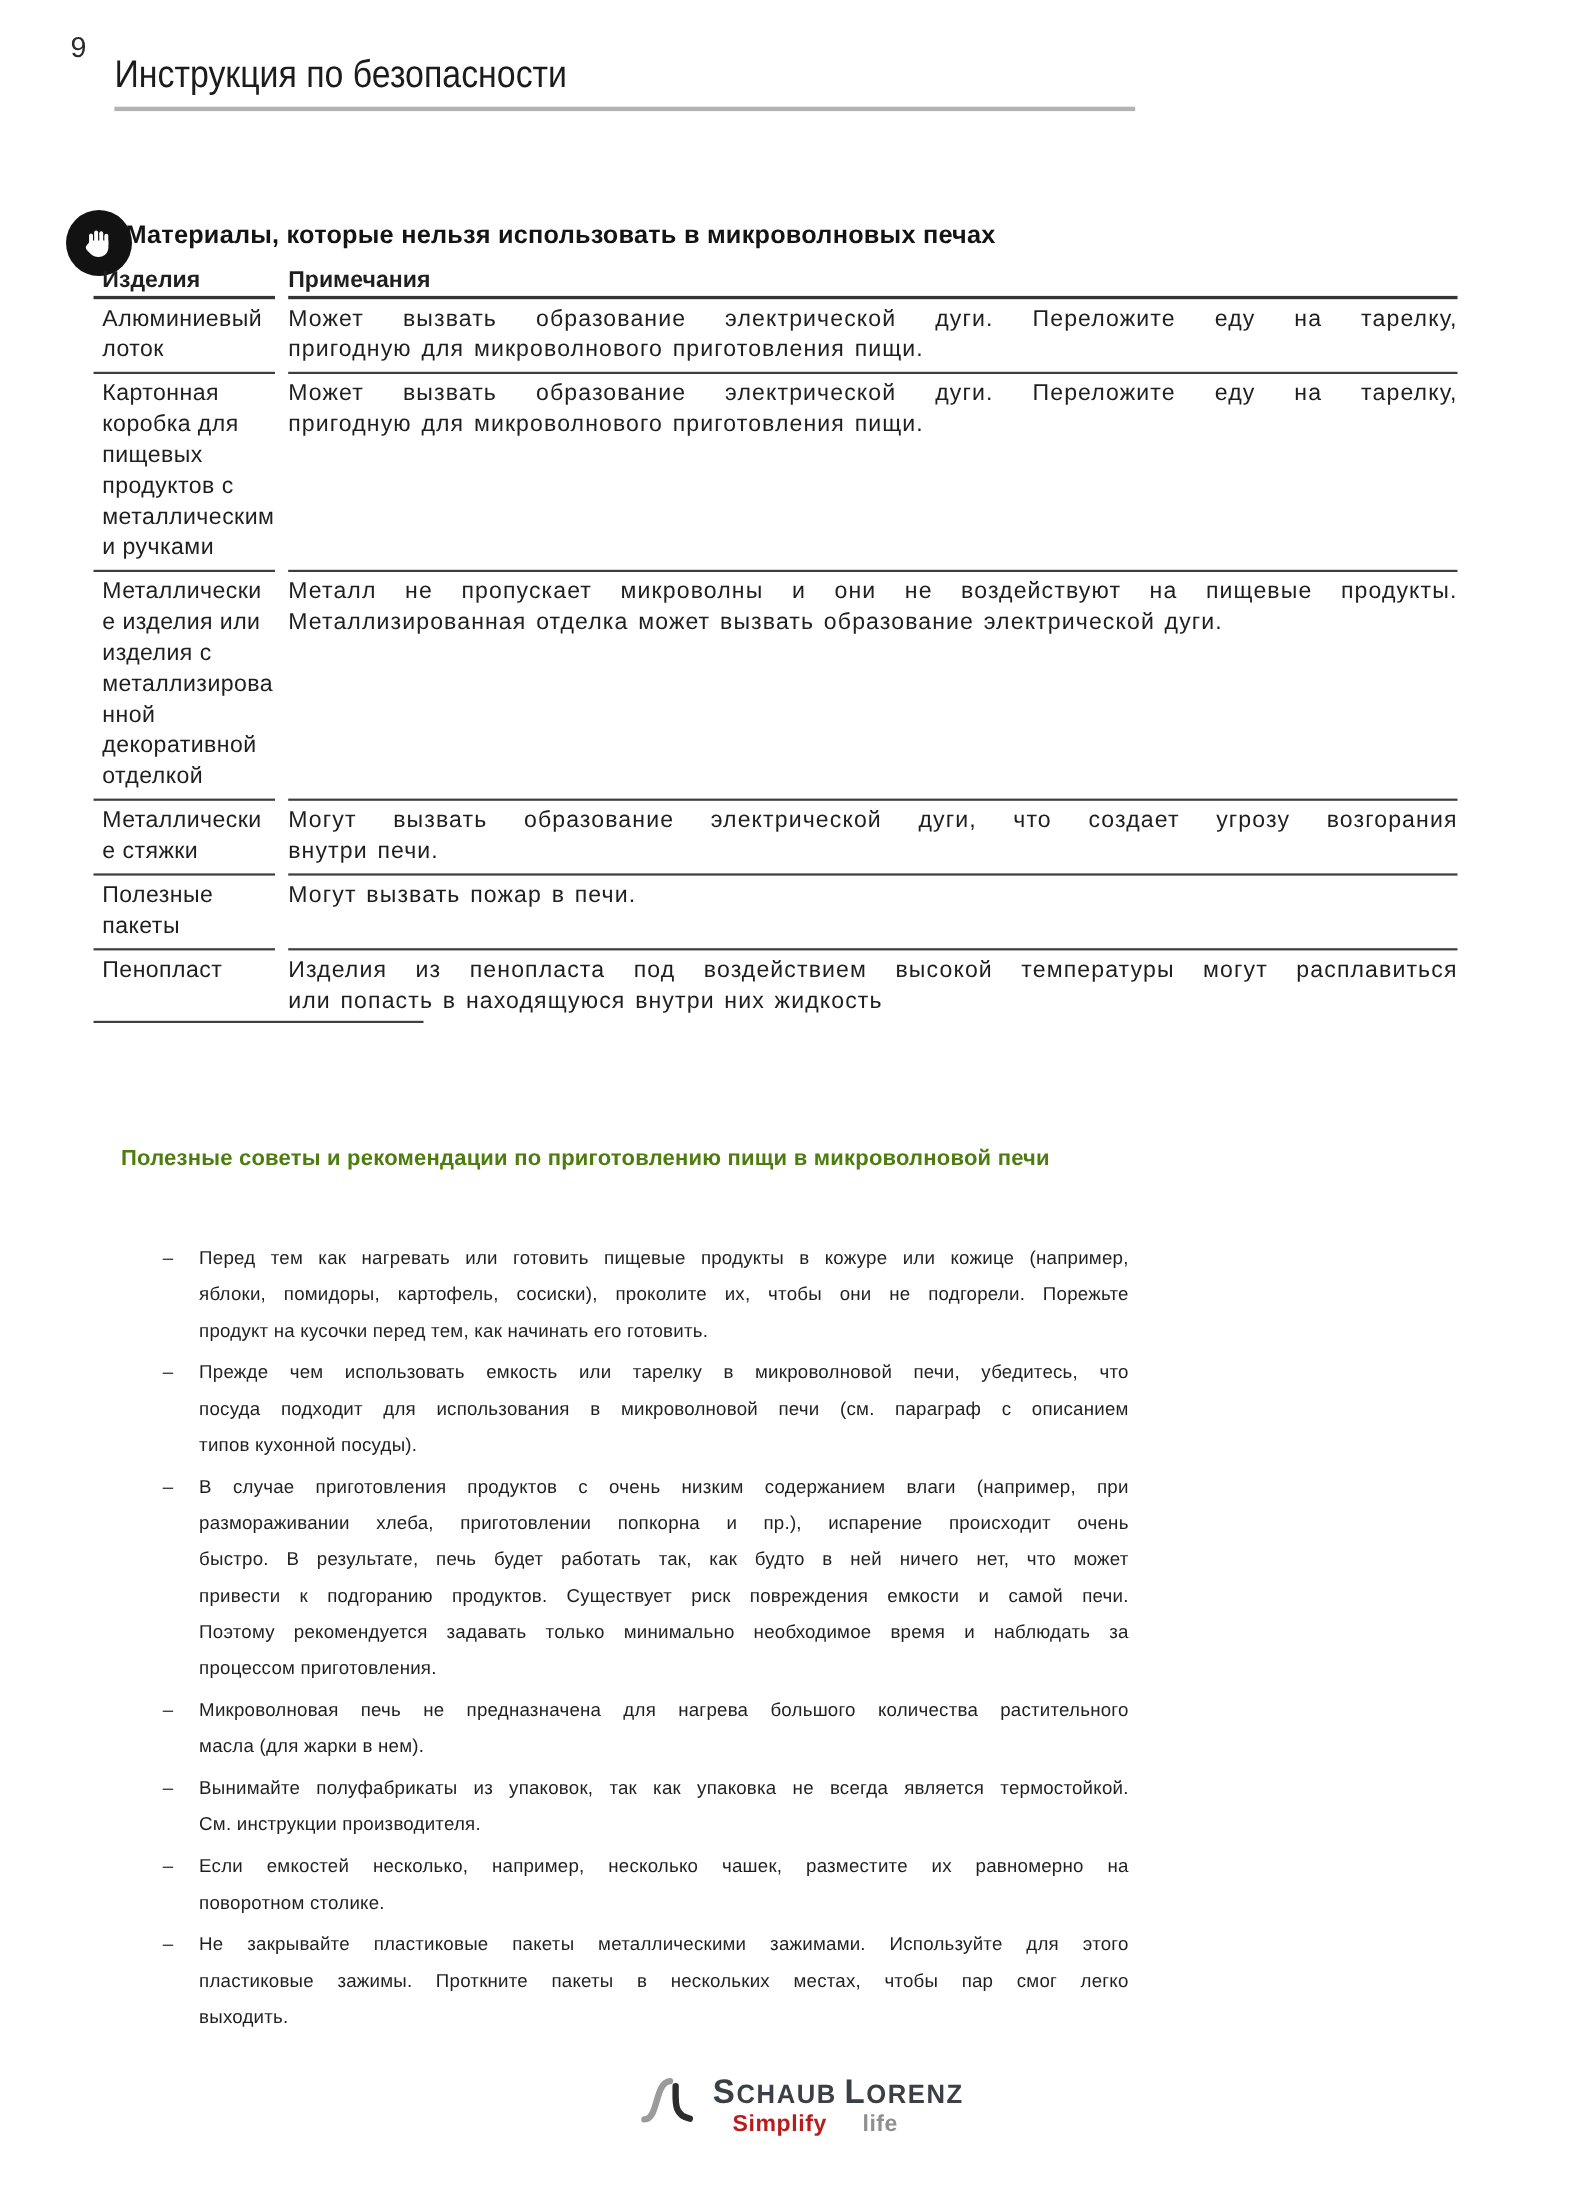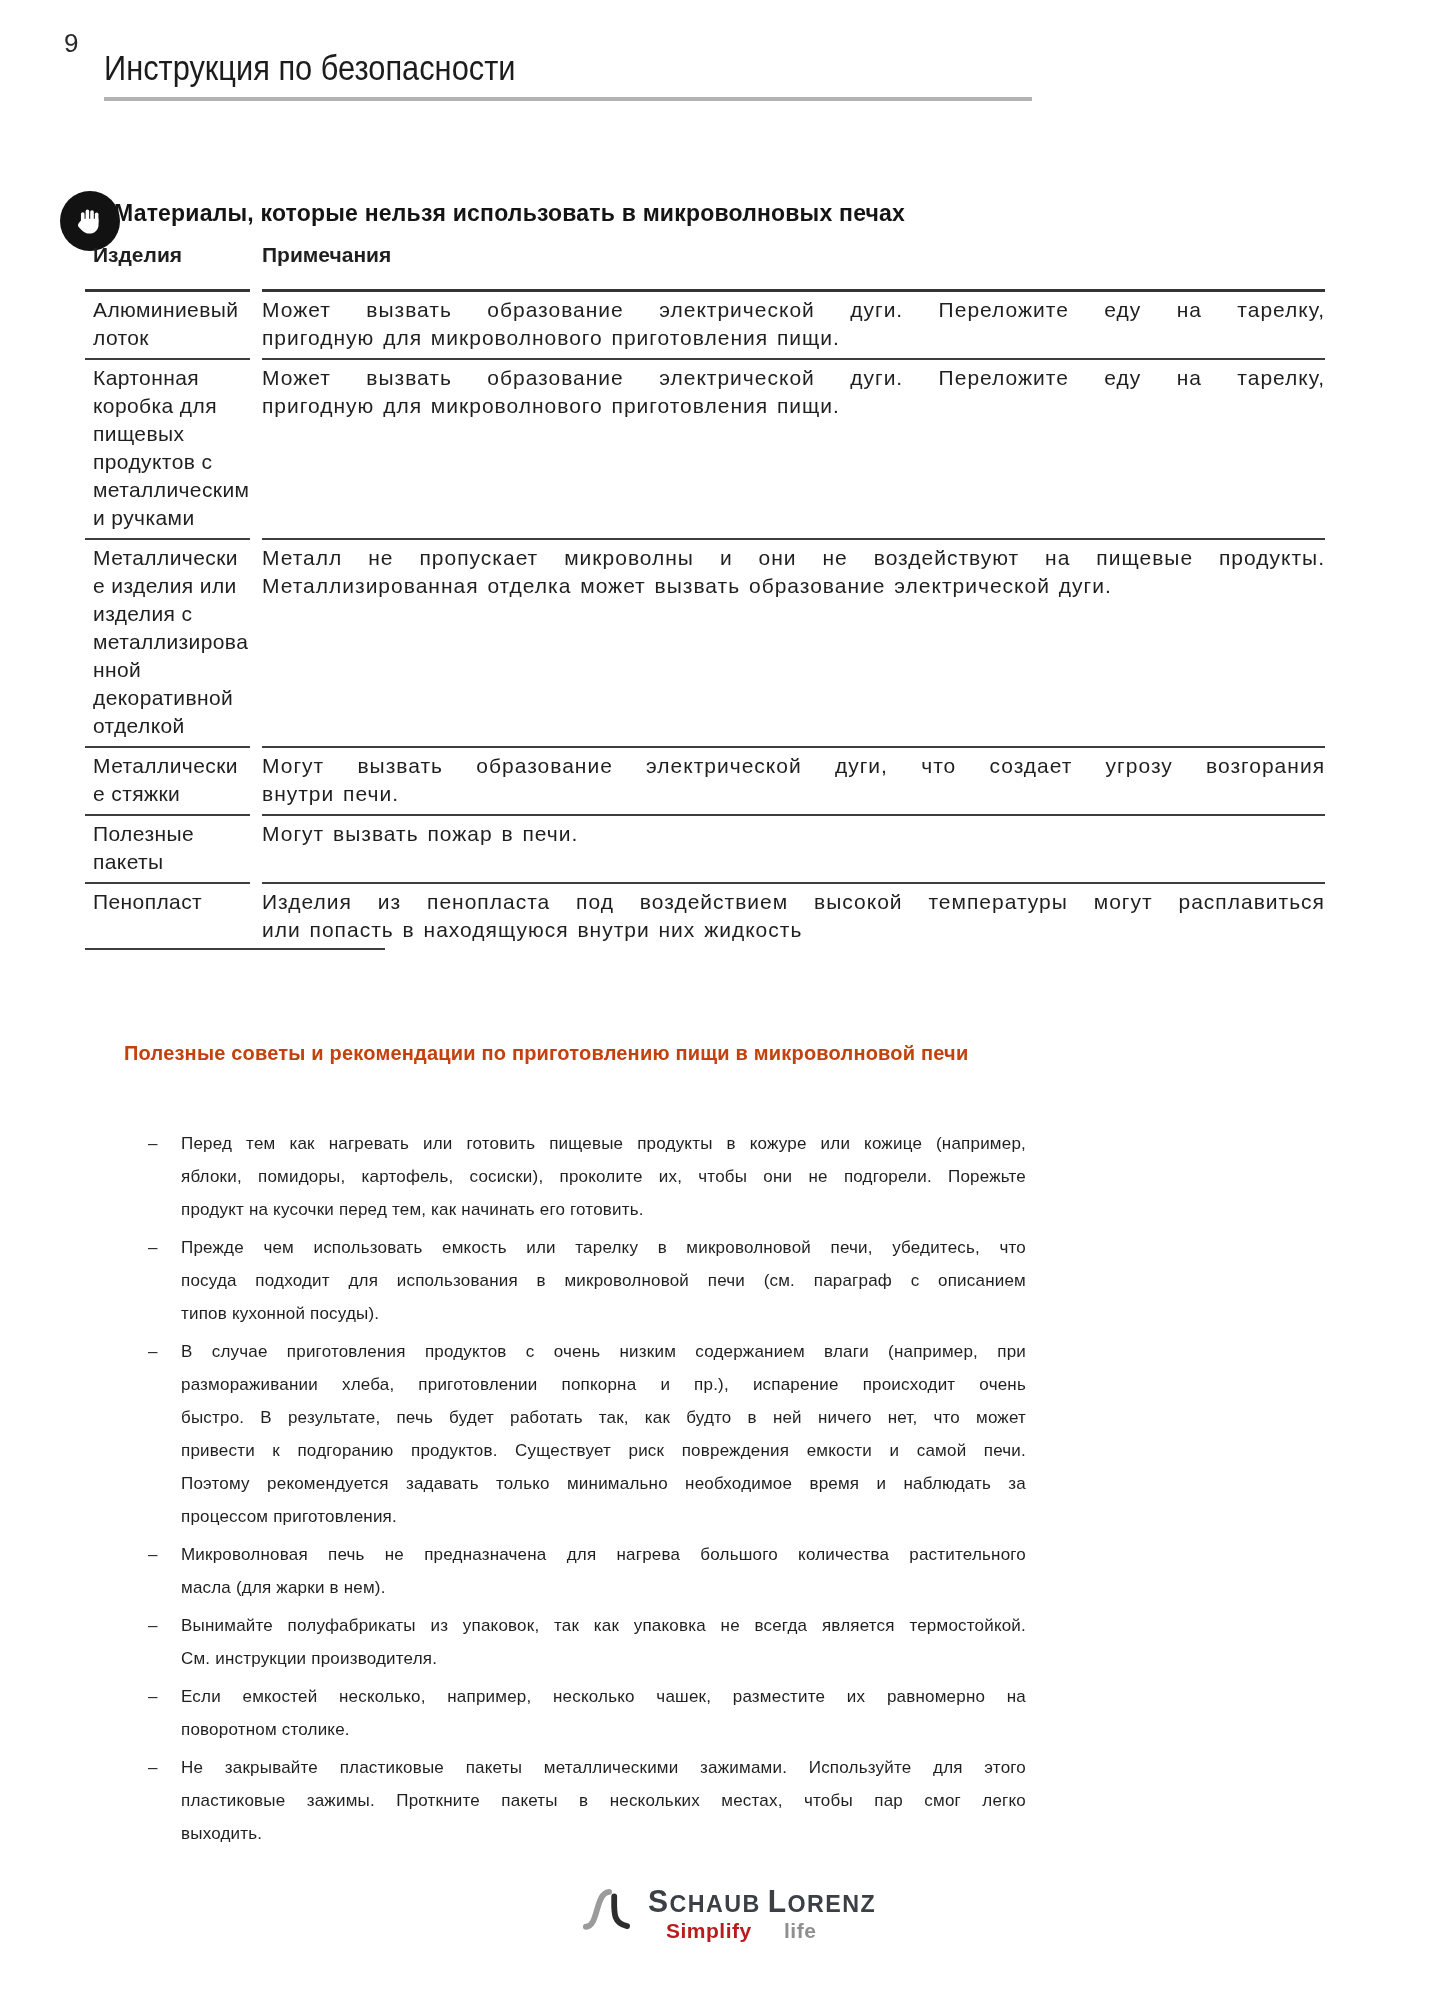--- a/index.html
+++ b/index.html
@@ -36,36 +36,36 @@
   .mat-table { position:absolute; left:85px; top:240px; width:1240px; }
   .t-row { display:flex; gap:12px; }
   .t-row.partial { position:relative; }
   .t-row.partial::after {
     content:""; position:absolute; left:0; bottom:0; width:300px; height:2px; background:#3e3e3e;
   }
   .cell { border-bottom:2px solid #3e3e3e; }
   .t-row.partial .cell { border-bottom:none; }
   .c1 { flex:0 0 165px; }
   .c2 { flex:1 1 auto; min-width:0; }
-  .t-head .cell { font-weight:700; font-size:21px; line-height:29px; padding:0 0 20px 0; border-bottom:3px solid #353535; }
+  .t-head .cell { font-weight:700; font-size:21px; line-height:29px; padding:0 0 0 0; border-bottom:3px solid #353535; }
   .t-head .c1, .t-body .c1 { padding-left:8px; }
   .t-body .cell { padding-top:4px; padding-bottom:6px; }
   .t-body .c1 {
     font-size:21px; letter-spacing:0.4px; line-height:28px; white-space:pre-line;
   }
   .t-body .c2 { font-size:21px; letter-spacing:1px; word-spacing:2px; line-height:28px; }
 
   
   .tline { text-align:left; }
   .tline.stretch { text-align:justify; text-align-last:justify; }
 
   
   .tips-heading {
-    position:absolute; left:124px; top:1042px; font-size:20px; font-weight:700;
-    color:#c2410c; letter-spacing:0.2px; white-space:nowrap;
+    position:absolute; left:110px; top:1042px; font-size:20px; font-weight:700;
+    color:#4d7c0f; letter-spacing:0.2px; white-space:nowrap;
   }
   .tips-list { position:absolute; left:148px; top:1127px; width:878px; }
   .tip-item { display:flex; margin-bottom:5px; }
   .tip-dash { flex:0 0 33px; font-size:17px; line-height:33px; color:#2a2a2a; }
   .tip-text { flex:0 0 845px; font-size:17px; letter-spacing:0.2px; line-height:33px; }
   .tip-text .tline { line-height:33px; }
 
   
   .brand { position:absolute; left:582px; top:1884px; display:flex; align-items:flex-start; }
   .brand-mark { margin-top:2px; }

